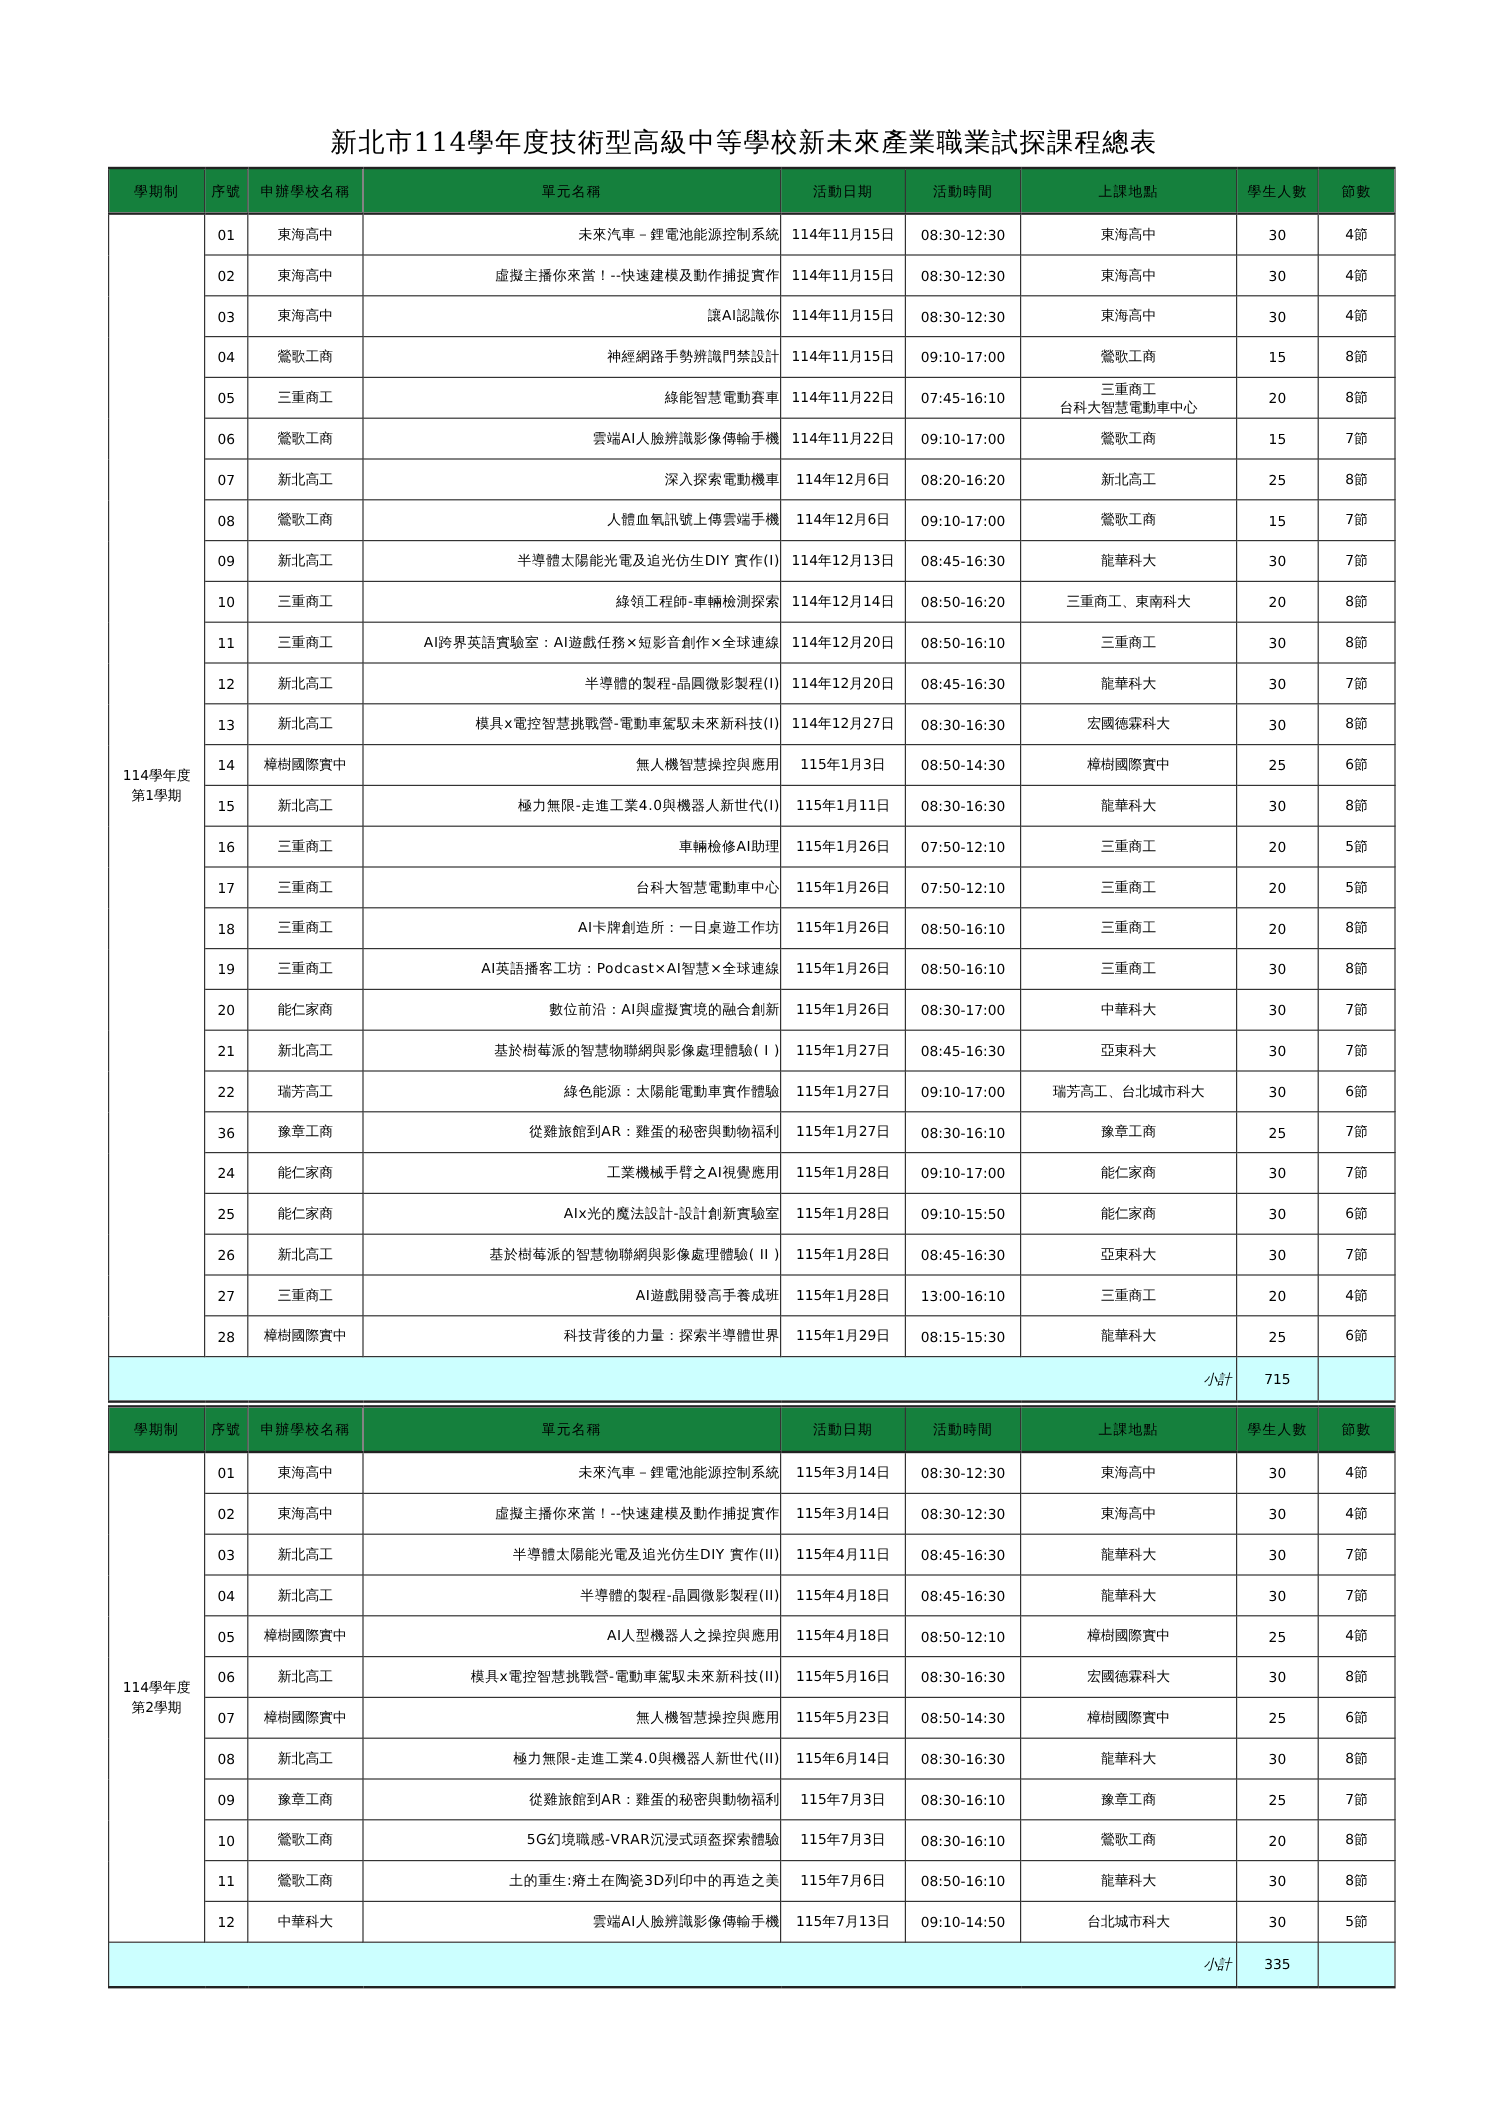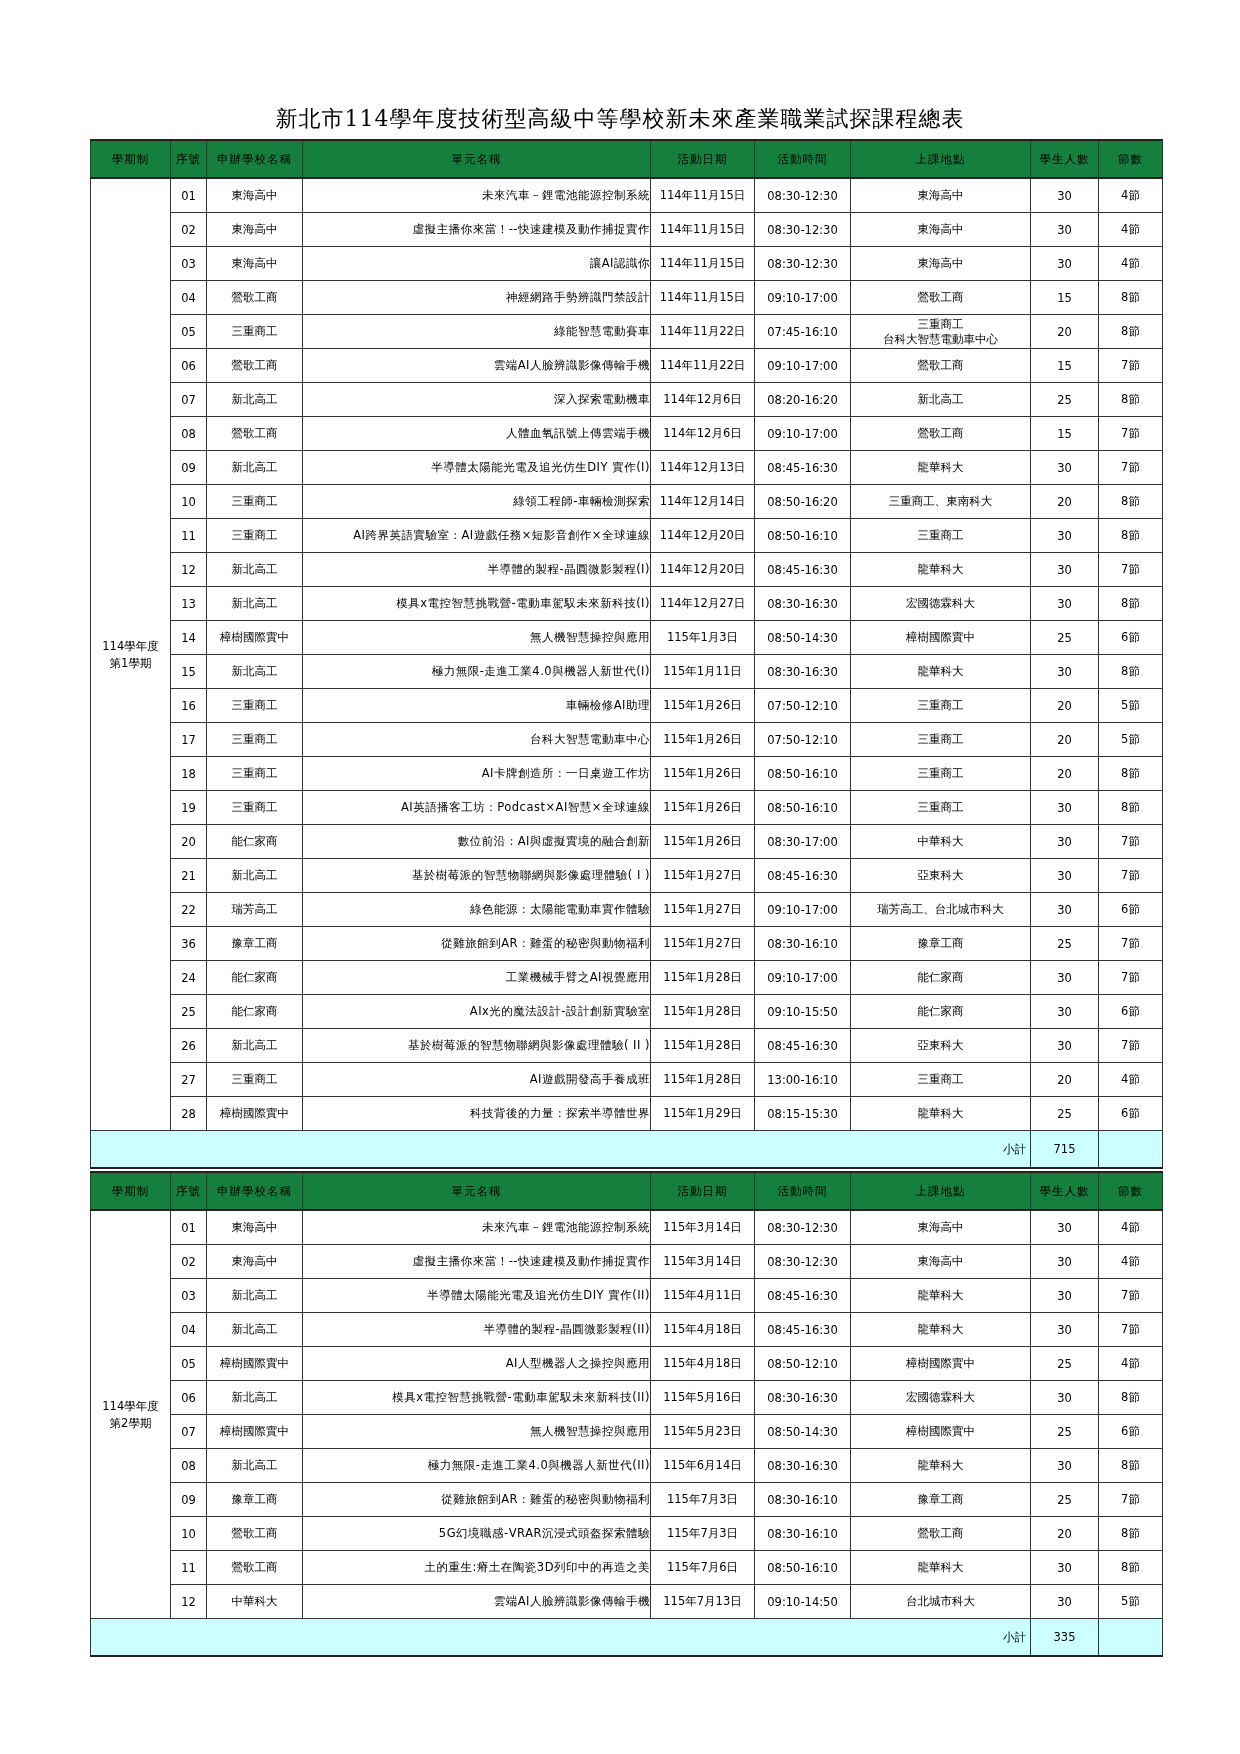--- a/index.html
+++ b/index.html
@@ -8,21 +8,21 @@
   .title { position: absolute; left: 0; width: 1240px; top: 104px; text-align: center;
            font-family: "DejaVu Serif", "Liberation Serif", serif; font-size: 22px; letter-spacing: 1px; }
   table.sched { position: absolute; left: 90px; border-collapse: collapse; table-layout: fixed; width: 1072px;
                 font-size: 11.5px; }
   table.sched td { border: 1.5px solid #333; padding: 0; height: 33px; vertical-align: middle; overflow: hidden; white-space: nowrap; }
   tr.head td { background: #15803d; text-align: center; height: 36px; letter-spacing: 1px; border-top: 2.5px solid #222; border-bottom: 2px solid #222; }
   td.c { text-align: center; }
   td.l { text-align: right; padding-left: 3px !important; letter-spacing: 0.5px; }
   td.term { text-align: center; line-height: 17px; white-space: normal !important; margin-top: 32px; }
   tr.sub td { background: #ccffff; height: 36px; border-bottom: 2.5px solid #222; }
-  td.sublabel { text-align: right; padding-right: 4px !important; }
+  td.sublabel { text-align: right; padding-right: 4px !important; font-style: italic; }
   td.loc2 { line-height: 15px; white-space: normal !important; }
   #t1 { top: 139px; }
   #t2 { top: 1171px; }
 </style>
 </head>
 <body>
 
 <div class="title">新北市114學年度技術型高級中等學校新未來產業職業試探課程總表</div>
 
 <table class="sched" id="t1">

